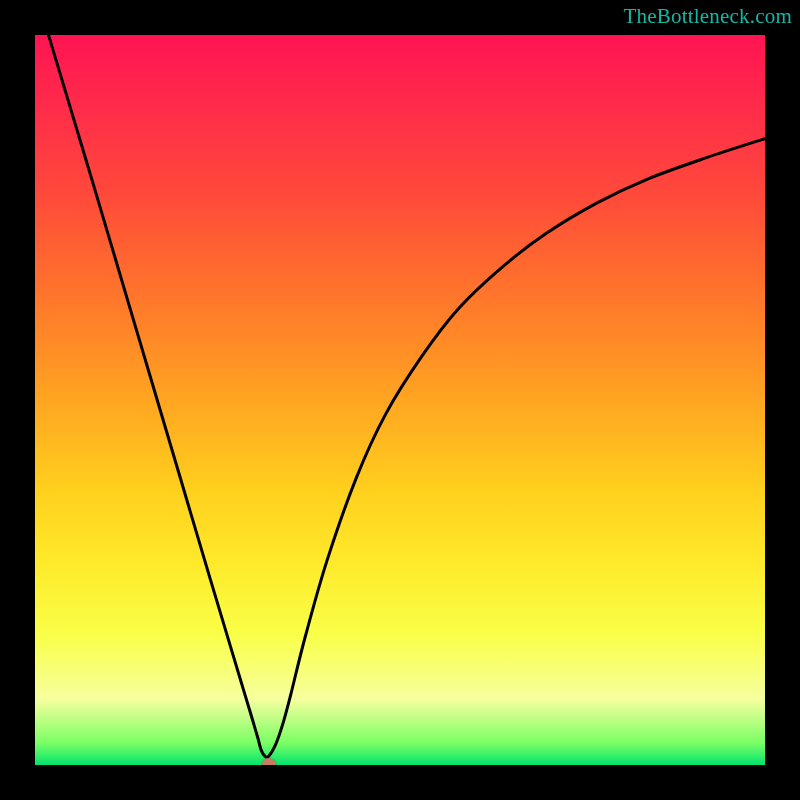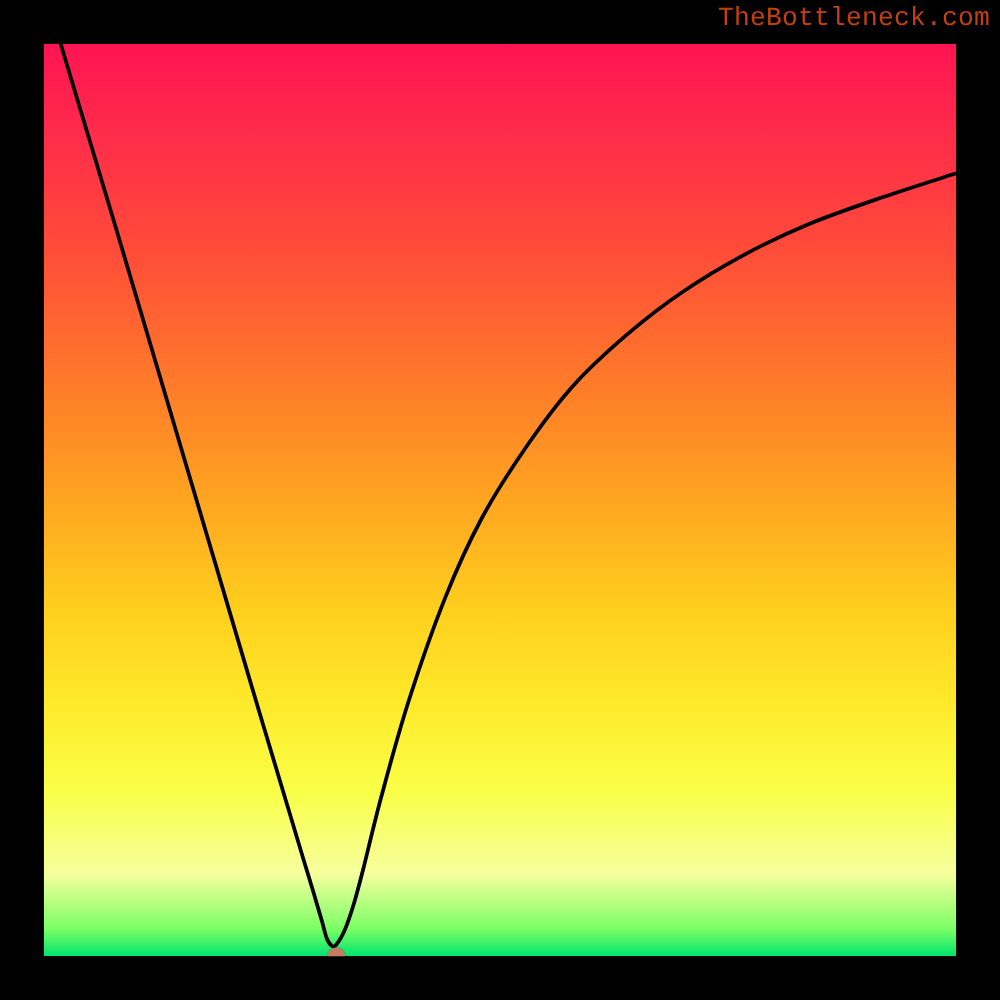--- a/index.html
+++ b/index.html
@@ -59,22 +59,22 @@
     width: 14px;
     height: 14px;
     border-radius: 50%;
     background: #c77b63;
     box-shadow: 0 0 0 1px rgba(0,0,0,0.1);
   }
   .watermark {
     position: absolute;
     top: 4px;
     right: 8px;
-    color: #c2410c;
-    font-family: Liberation Mono, monospace;
+    color: #14b8a6;
+    font-family: Liberation Serif, serif;
     font-size: 21px;
     letter-spacing: 0.2px;
     user-select: none;
   }
 </style>
 </head>
 <body>
 
 <div class="frame">
   <div class="plot">

